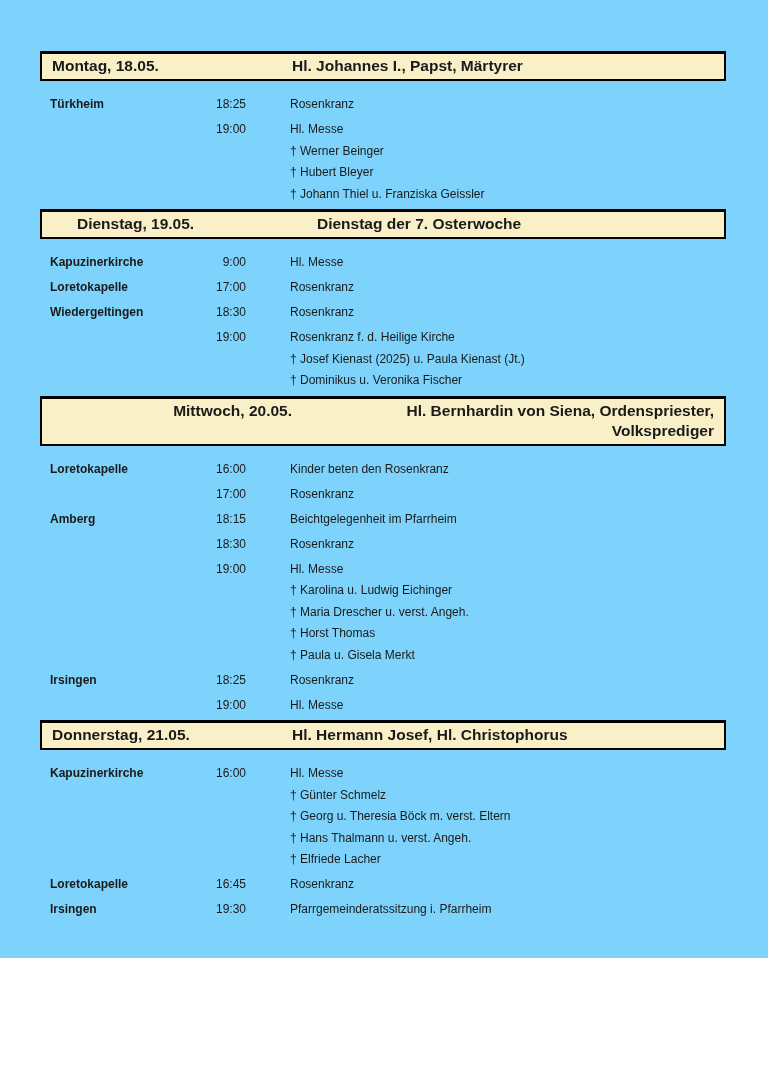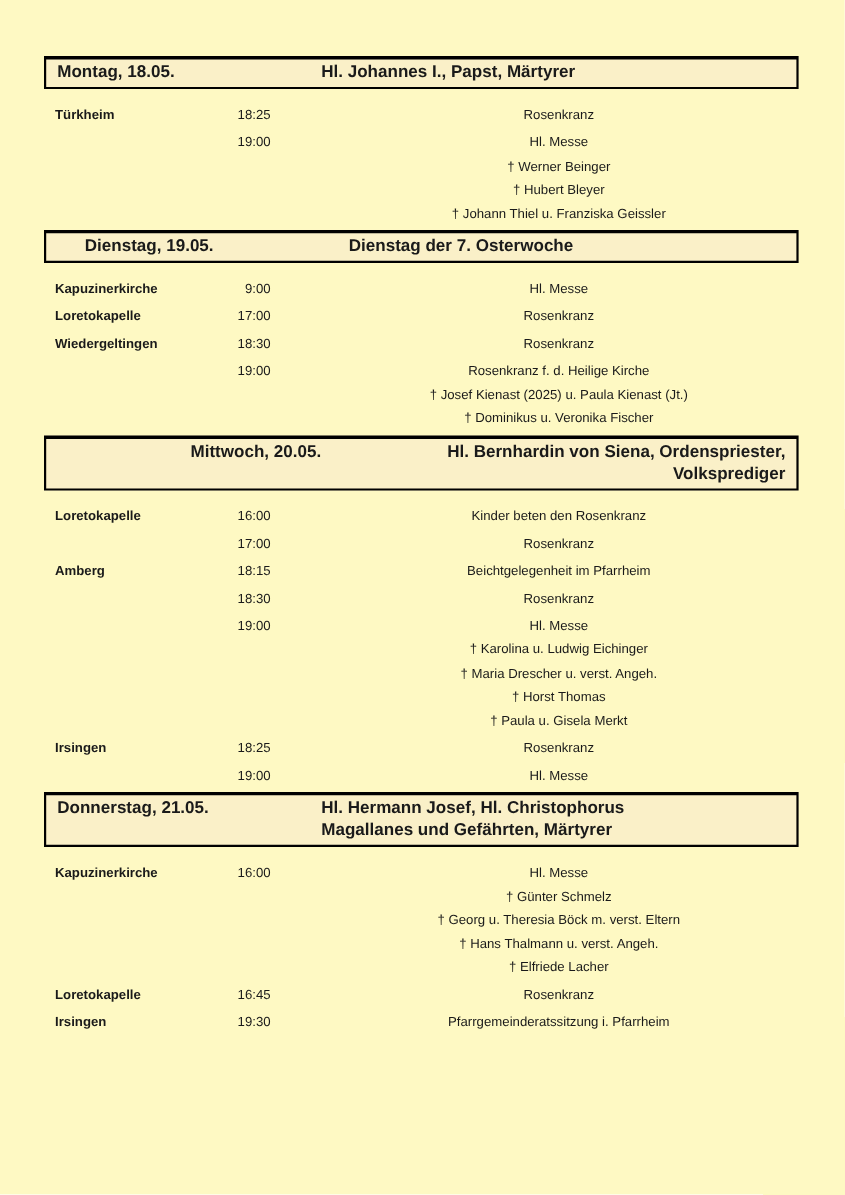--- a/index.html
+++ b/index.html
@@ -10,22 +10,22 @@
   body {
     width: 768px;
     height: 1086px;
     font-family: "Liberation Sans", sans-serif;
     color: #1a1a1a;
     -webkit-font-smoothing: antialiased;
   }
   .page {
     position: relative;
     width: 768px;
-    height: 1086px;
-    background: #fef9c3;
+    height: 958px;
+    background: #7dd3fc;
     overflow: hidden;
   }
   .content {
     position: absolute;
     left: 40px;
     top: 51px;
     width: 686px;
   }
   .day { margin-bottom: 4px; }
   .bar {
@@ -48,21 +48,21 @@
     grid-template-columns: 150px 46px 1fr;
     padding-left: 10px;
     margin-bottom: 3.5px;
     font-size: 12px;
     line-height: 21.5px;
     box-sizing: border-box;
   }
   .loc { font-weight: bold; white-space: nowrap; }
   .time { text-align: right; white-space: nowrap; }
   .desc { padding-left: 44px; }
-  .desc-line { white-space: nowrap; text-align: center; }
+  .desc-line { white-space: nowrap; }
 </style>
 </head>
 <body style="background: rgb(255, 255, 255); color: rgb(26, 26, 26);">
 
 <div class="page">
   <div class="content" id="days-root">
   <section class="day">
     <header class="bar" style="background: rgb(250, 240, 200); border-color: rgb(0, 0, 0);">
       <div class="date">Montag, 18.05.</div>
       <div class="title">
@@ -215,21 +215,20 @@
   </div>
 </div>
   </section>
 
   <section class="day">
     <header class="bar" style="background: rgb(250, 240, 200); border-color: rgb(0, 0, 0);">
       <div class="date">Donnerstag, 21.05.</div>
       <div class="title">
   <div class="title-line">Hl. Hermann Josef, Hl. Christophorus</div>
 
-  <div class="title-line">Magallanes und Gefährten, Märtyrer</div>
 </div>
     </header>
     <div class="rows">
   <div class="row">
     <div class="loc">Kapuzinerkirche</div>
     <div class="time">16:00</div>
     <div class="desc">
   <div class="desc-line">Hl. Messe</div>
 
   <div class="desc-line">† Günter Schmelz</div>

